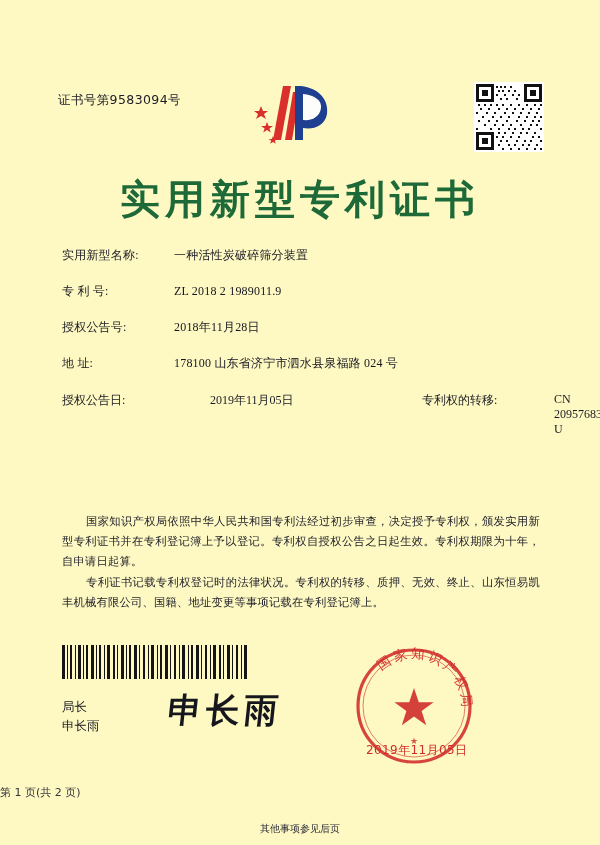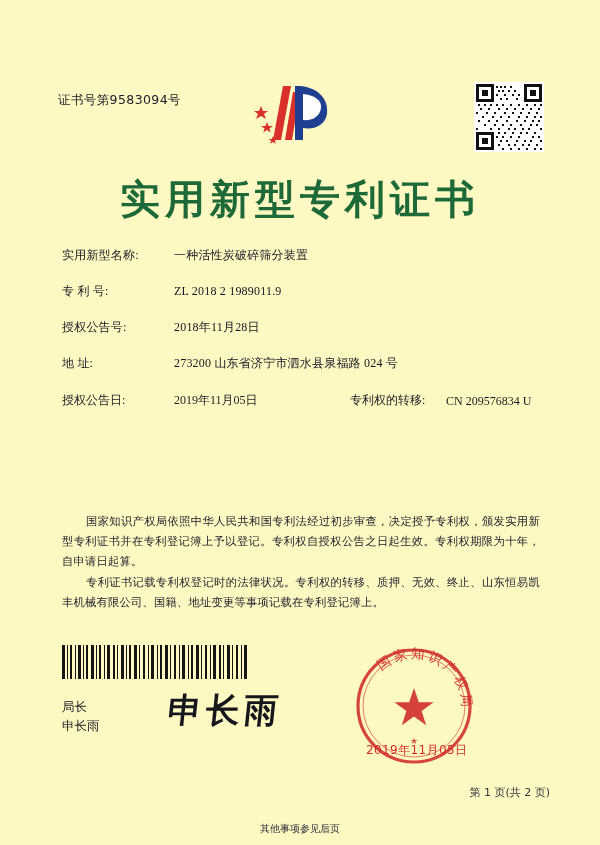--- a/index.html
+++ b/index.html
@@ -89,22 +89,23 @@
     letter-spacing: 0.2px;
     color: #1b1b23;
   }
   .field-value {
     flex: 1 1 auto;
     letter-spacing: 0.2px;
     color: #151520;
   }
   .row-two {
     display: flex;
-    align-items: flex-end;
+    align-items: flex-start;
     margin-bottom: 16px;
+    gap: 36px;
   }
   .row-two .half-label {
     width: 112px;
     flex: 0 0 112px;
   }
   .row-two .half-value {
     flex: 0 0 176px;
   }
   .row-two .half-label2 {
     flex: 0 0 96px;
@@ -180,25 +181,24 @@
     font-family: "DejaVu Sans", sans-serif;
     letter-spacing: 0.4px;
   }
 
   
   .page-no {
     position: absolute;
     left: 0;
     top: 785px;
     width: 502px;
-    text-align: right;
+    text-align: left;
     font-size: 11px;
     color: #33333c;
     font-family: "DejaVu Sans", sans-serif;
-    padding-left: 48px;
   }
   .footer-note {
     position: absolute;
     left: 0;
     top: 822px;
     width: 600px;
     text-align: center;
     font-size: 10px;
     color: #2e2e38;
     font-family: "DejaVu Sans", sans-serif;
@@ -365,21 +365,21 @@
     </div>
 
     <div class="field-row">
       <div class="field-label">授权公告号:</div>
       <div class="field-value">2018年11月28日</div>
     </div>
 
 
     <div class="field-row">
       <div class="field-label">地 址:</div>
-      <div class="field-value">273200 山东省济宁市泗水县泉福路 024 号</div>
+      <div class="field-value">178100 山东省济宁市泗水县泉福路 024 号</div>
     </div>
 
     <div class="row-two">
       <div class="half-label">授权公告日:</div>
       <div class="half-value">2019年11月05日</div>
       <div class="half-label2">专利权的转移:</div>
       <div class="half-value2">CN 209576834 U</div>
     </div>
 
   </div>

